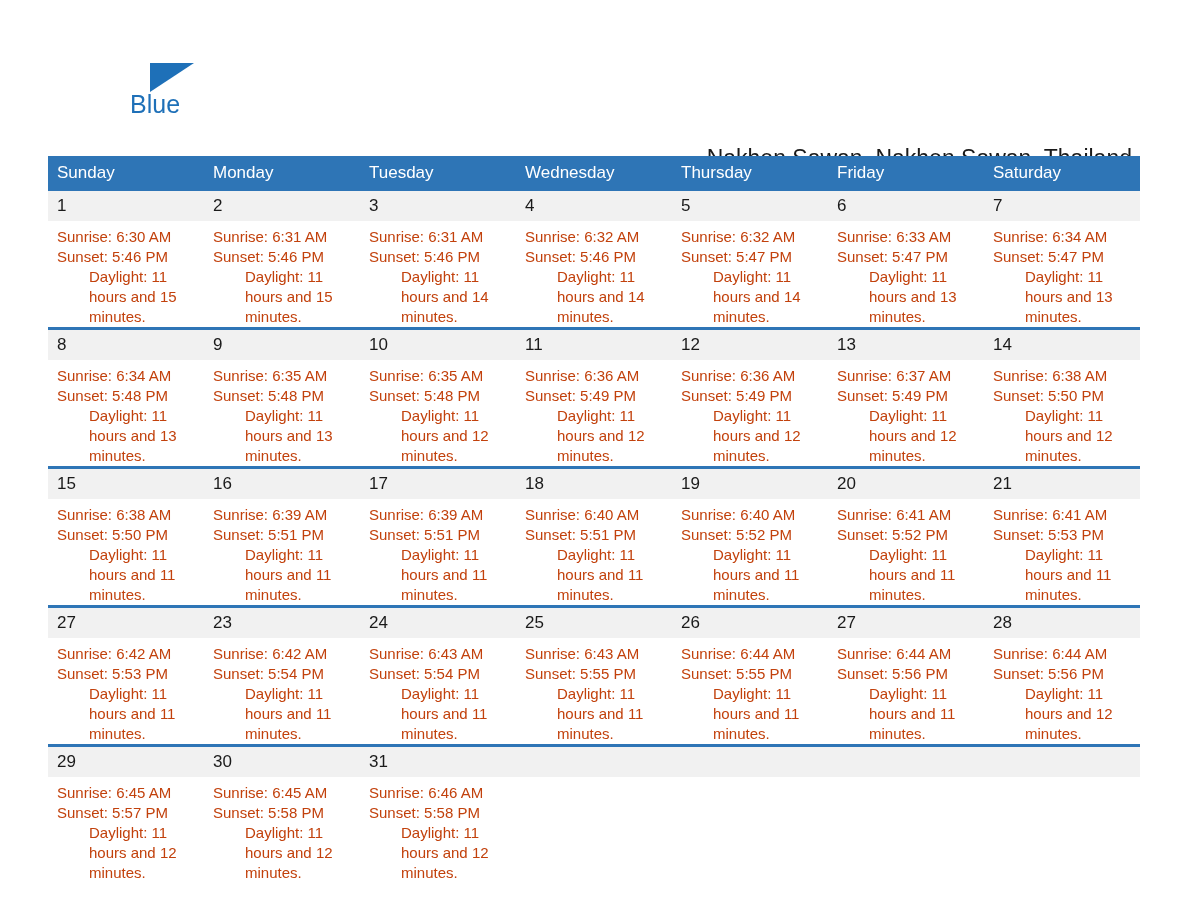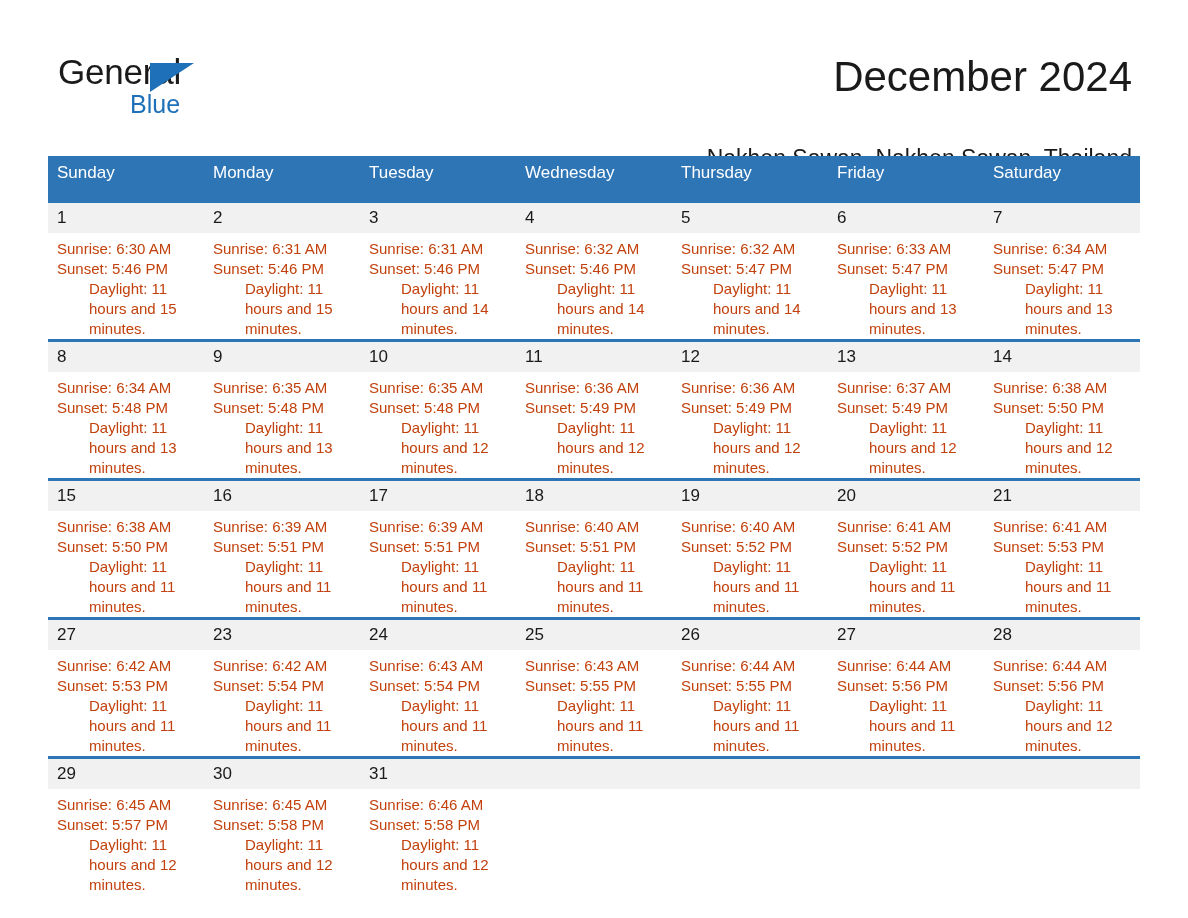--- a/index.html
+++ b/index.html
@@ -100,21 +100,21 @@
     width: 1092px;
   }
   table.cal col { width: 156px; }
 
   thead th {
     background: #2e75b6;
     color: #ffffff;
     font-size: 17px;
     font-weight: normal;
     text-align: left;
-    padding: 7px 0 20px 9px;
+    padding: 7px 0 8px 9px;
     height: 18px;
     line-height: 20px;
   }
 
   tbody tr.week-row > td {
     vertical-align: top;
     padding: 0;
     border-top: 3px solid #2e75b6;
     height: 131px;
   }
@@ -148,26 +148,24 @@
   td.empty-cell .details { visibility: hidden; }
 </style>
 </head>
 <body>
 
 <div class="page">
 
   <div class="header">
 
     <div class="logo">
-      <span class="logo-general">General</span>
       <span class="logo-triangle"></span>
       <span class="logo-blue">Blue</span>
     </div>
 
-    <div class="title">December 2024</div>
     <div class="subtitle">Nakhon Sawan, Nakhon Sawan, Thailand</div>
   </div>
 
   <div class="calendar">
     <table class="cal">
       <colgroup>
         <col>
           <col>
           <col>
           <col>

